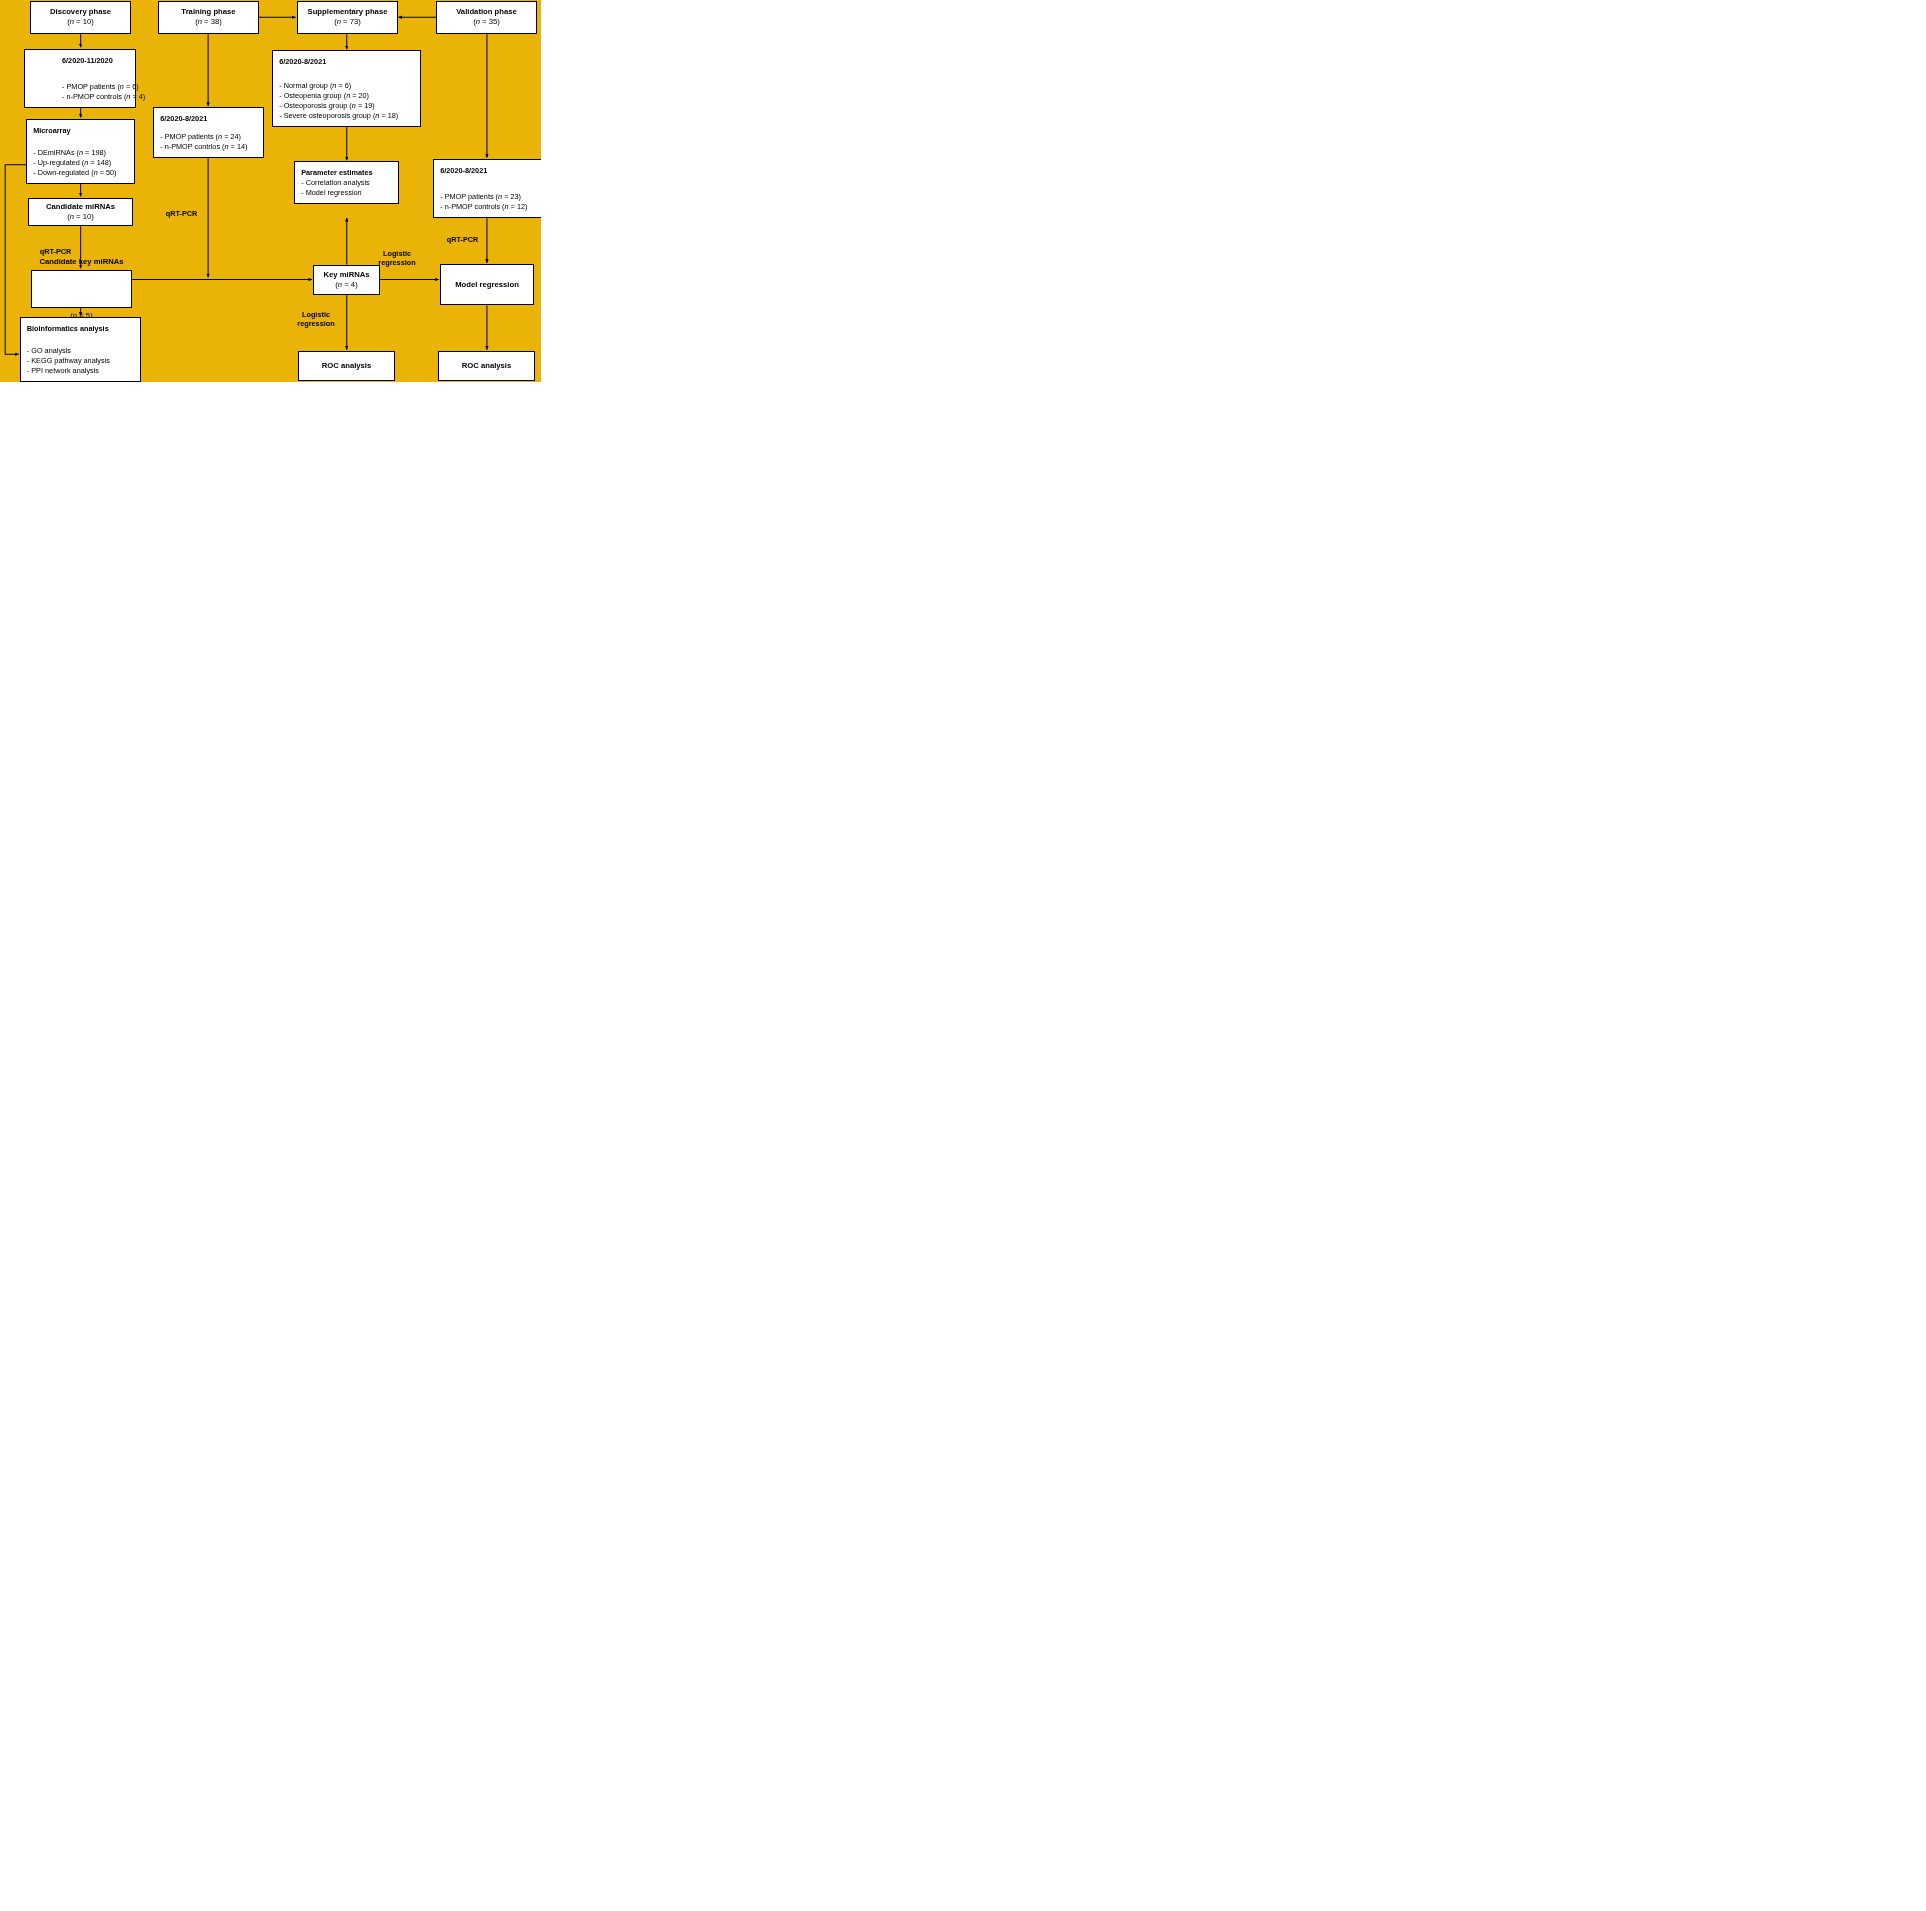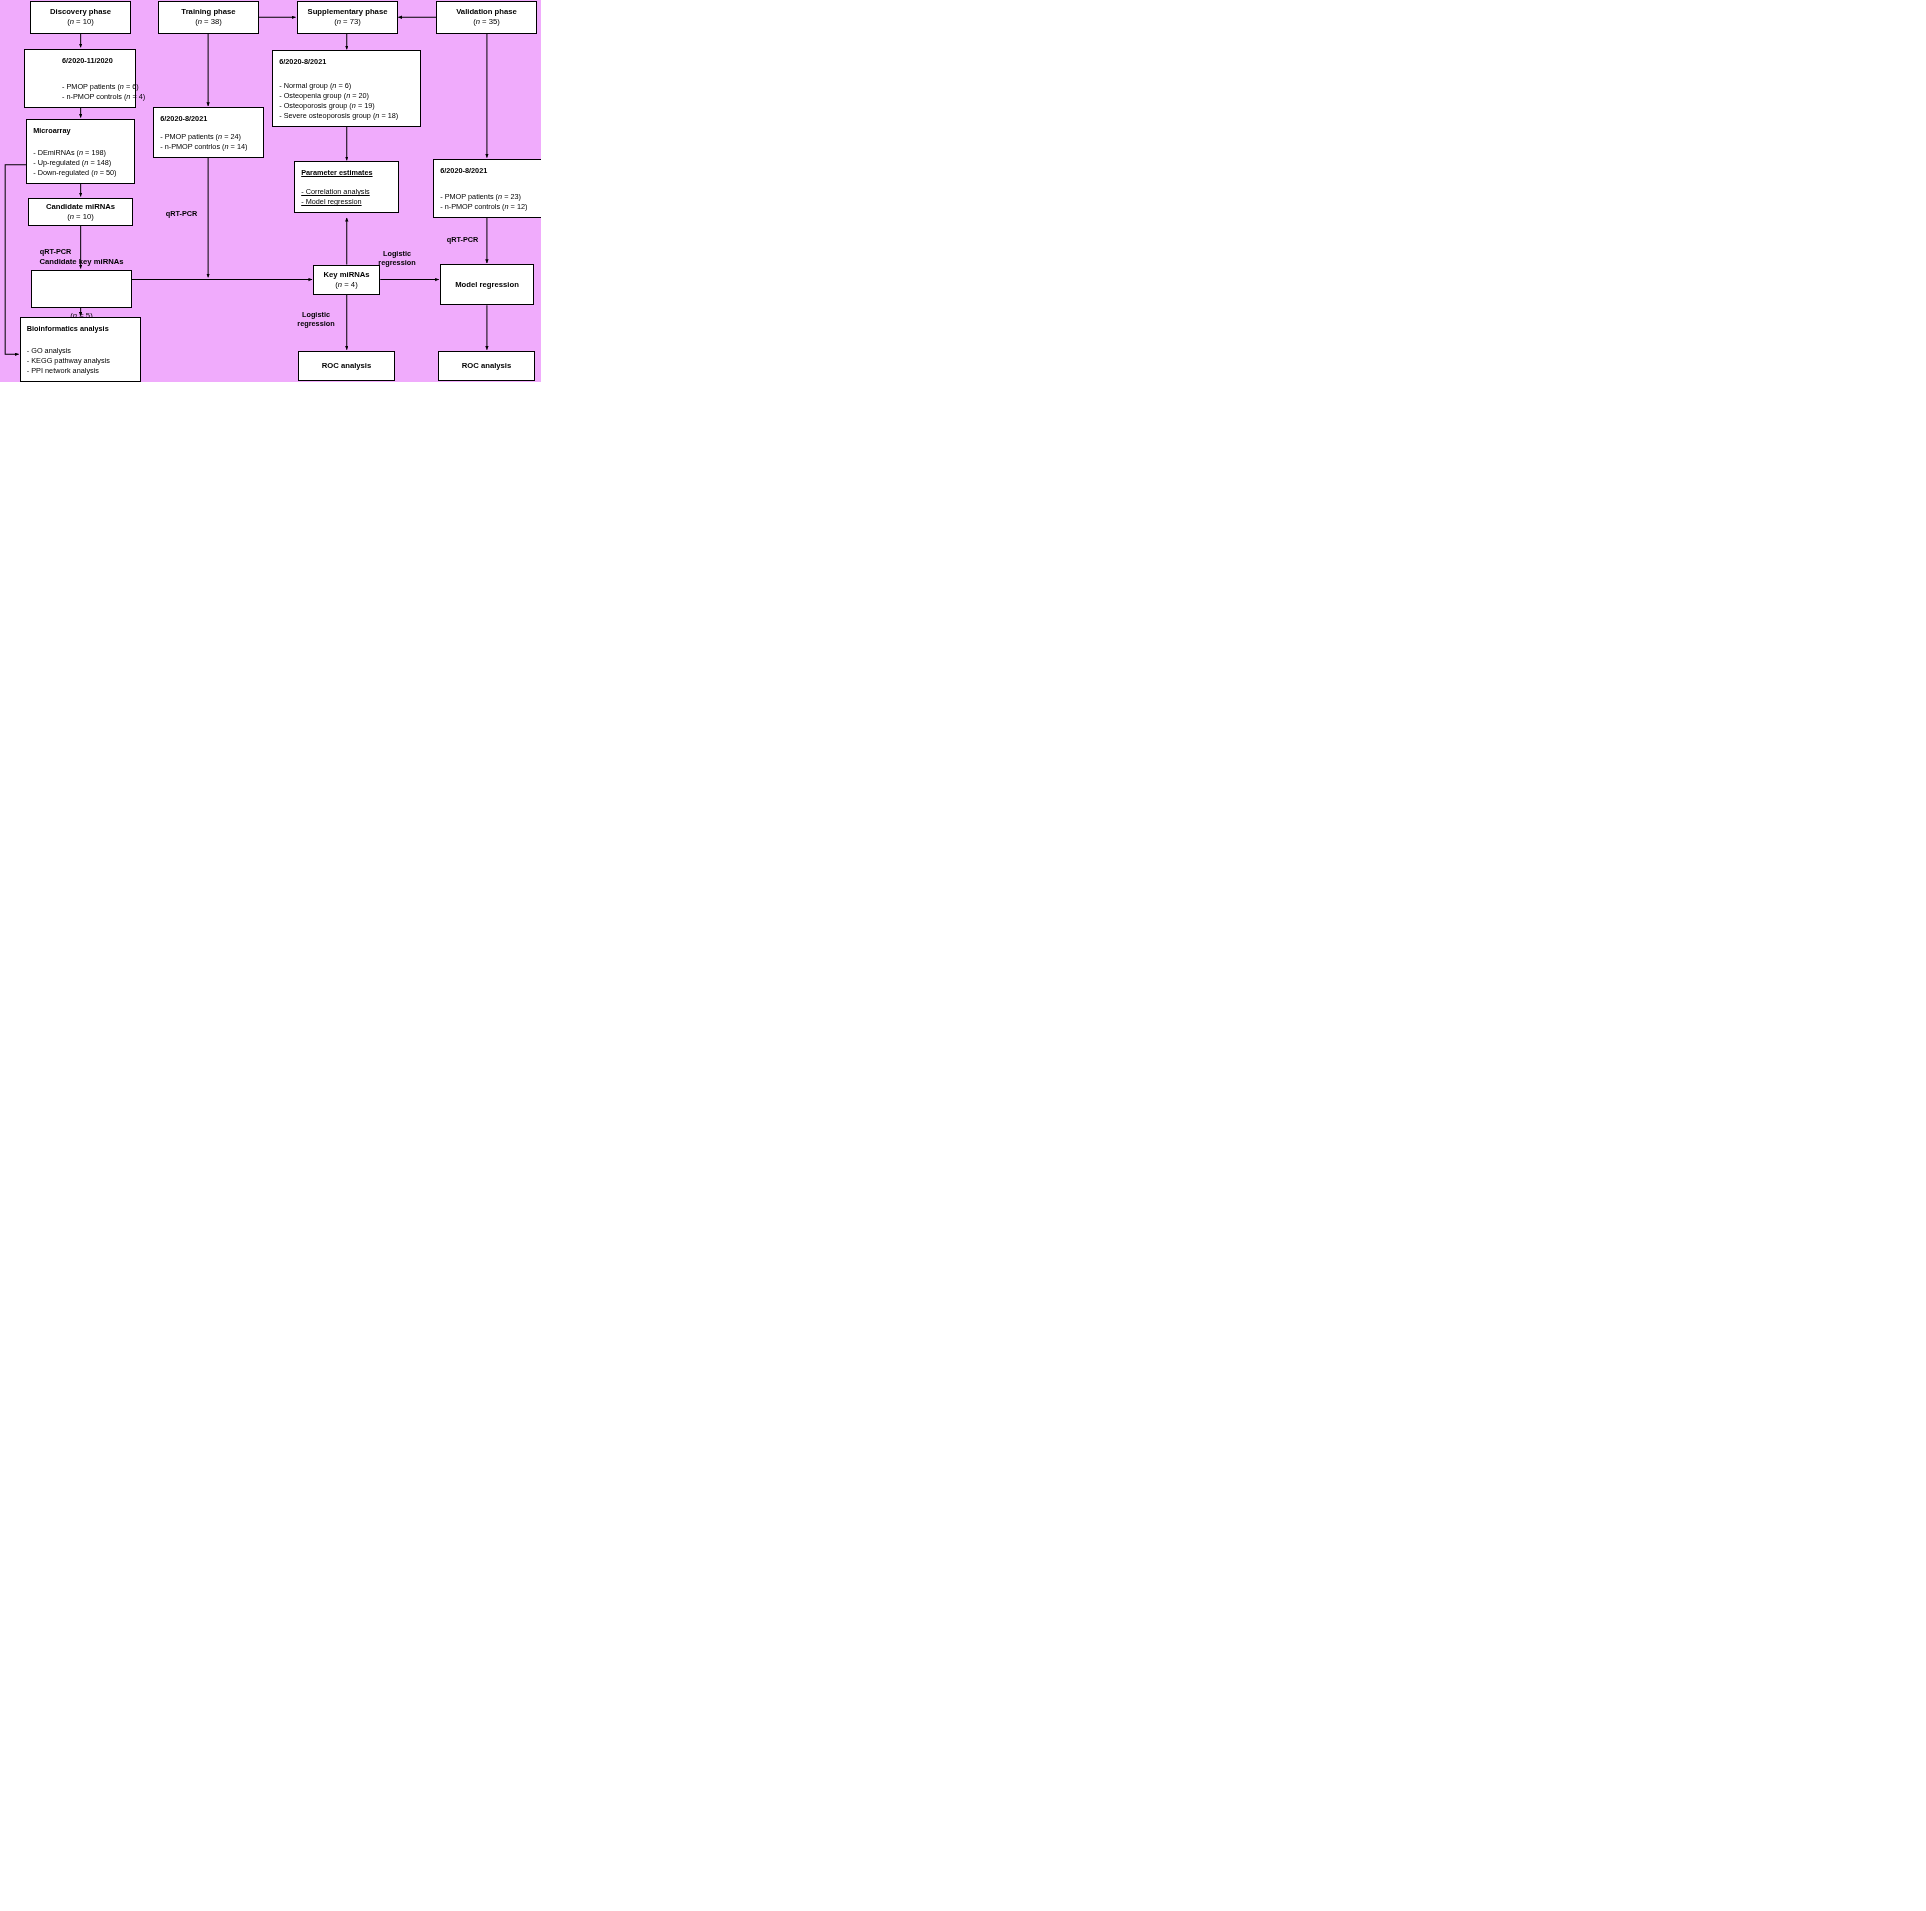--- a/index.html
+++ b/index.html
@@ -1,16 +1,16 @@
 <!DOCTYPE html>
 <html style="font-size:6.2px"><head>
 <meta charset="utf-8">
 <style>
   html,body{margin:0;padding:0;background:#ffffff;}
-  #canvas{position:relative;width:541px;height:382px;background:#f0abfc;
+  #canvas{position:relative;width:541px;height:382px;background:#eab308;
           font-family:"Liberation Sans", sans-serif;color:#000;overflow:hidden;}
   #wires{position:absolute;left:0;top:0;width:541px;height:382px;pointer-events:none;}
   .box{position:absolute;background:#ffffff;border:1.2px solid #000;box-sizing:border-box;}
   .centerbox{display:flex;flex-direction:column;align-items:center;justify-content:center;text-align:center;}
   .titleline{font-weight:bold;font-size:7.7px;line-height:10px;}
   .countline{font-weight:normal;font-size:7.7px;line-height:10px;}
   .detailbox{display:flex;flex-direction:column;align-items:flex-start;padding:6.2px 5.4px 4.6px 6.2px;}
   .detailhead{font-weight:bold;font-size:7.3px;line-height:9.2px;}
   .detailitems{margin-top:auto;}
   .detailitem{font-size:7.3px;line-height:10px;white-space:nowrap;}
@@ -129,21 +129,21 @@
   <div class="box detailbox" style="left:272px;top:50px;width:149px;height:77px;">
     <div class="detailhead">6/2020-8/2021</div>
     <div class="detailitems">
       <div class="detailitem">- Normal group (<i>n</i> = 6)</div>
       <div class="detailitem">- Osteopenia group (<i>n</i> = 20)</div>
       <div class="detailitem">- Osteoporosis group (<i>n</i> = 19)</div>
       <div class="detailitem">- Severe osteoporosis group (<i>n</i> = 18)</div>
     </div>
   </div>
 
-  <div class="box detailbox" style="left:294px;top:161px;width:105px;height:52px;text-decoration:underline;">
+  <div class="box detailbox" style="left:294px;top:161px;width:105px;height:43px;">
     <div class="detailhead">Parameter estimates</div>
     <div class="detailitems">
       <div class="detailitem">- Correlation analysis</div>
       <div class="detailitem">- Model regression</div>
     </div>
   </div>
 
   <div class="box centerbox" style="left:313px;top:265px;width:67px;height:30px;">
     <div class="titleline">Key miRNAs</div>
     <div class="countline">(<i>n</i> = 4)</div>

